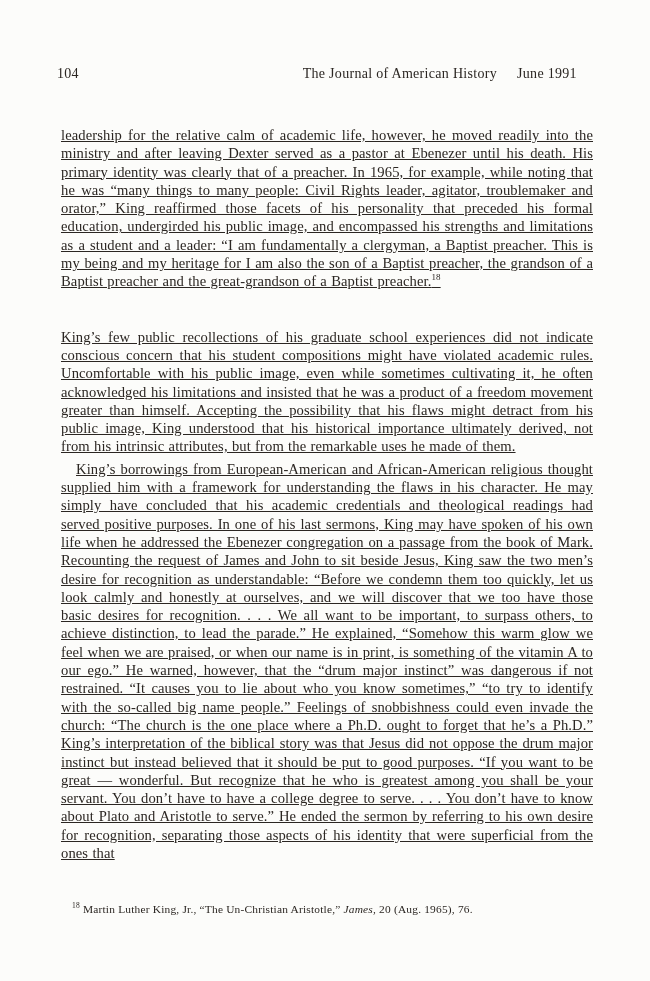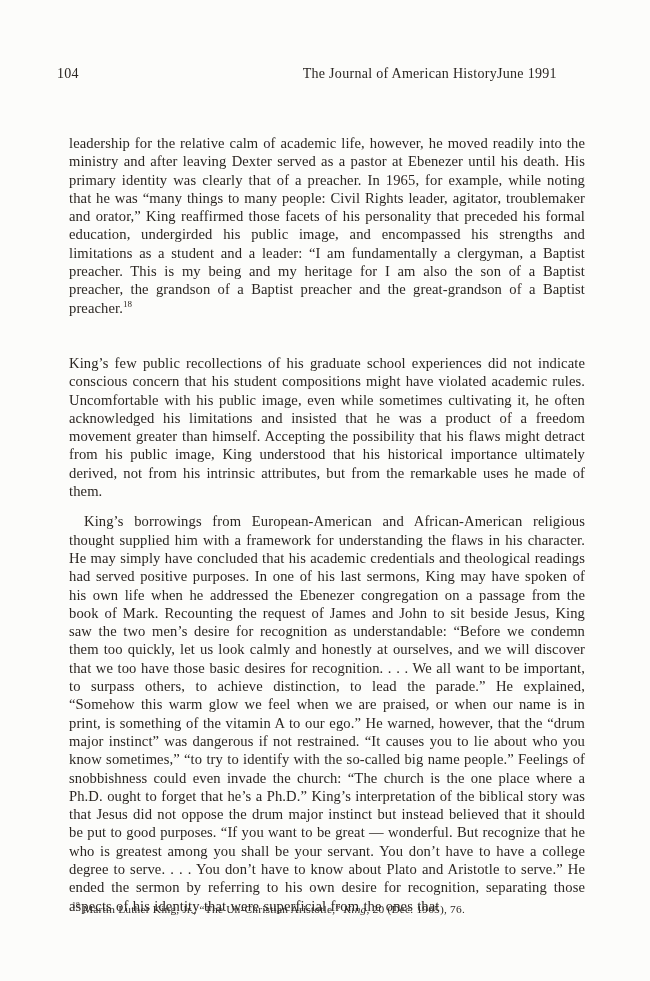--- a/index.html
+++ b/index.html
@@ -22,34 +22,34 @@
     top: 66px;
     left: 57px;
     right: 53px;
     display: flex;
     align-items: baseline;
     font-size: 14px;
     letter-spacing: 0.3px;
   }
   .running-head .folio   { width: 100px; text-align: left; }
   .running-head .rh-title { flex: 1; text-align: right; }
-  .running-head .rh-date  { width: 100px; text-align: left; }
+  .running-head .rh-date  { width: 100px; text-align: center; }
 
   .article {
     position: absolute;
     top: 122px;
     left: 57px;
     right: 53px;
     font-size: 14.6px;
     line-height: 18.3px;
     text-align: justify;
     letter-spacing: 0.1px;
     word-spacing: 0.5px;
   }
-  .article p { margin: 12px; }
+  .article p { margin: 4px; text-decoration: underline; }
   .article p.section-gap { margin-top: 37px; }
   .article p.first-indent { text-indent: 15px; }
 
   sup.fn-ref {
     font-size: 9px;
     line-height: 0;
     vertical-align: super;
   }
 
   .footnote {
@@ -78,16 +78,16 @@
 
   <div class="article">
     <p><span>leadership for the relative calm of academic life, however, he moved readily into the ministry and after leaving Dexter served as a pastor at Ebenezer until his death. His primary identity was clearly that of a preacher. In 1965, for example, while noting that he was “many things to many people: Civil Rights leader, agitator, troublemaker and orator,” King reaffirmed those facets of his personality that preceded his formal education, undergirded his public image, and encompassed his strengths and limitations as a student and a leader: “I am fundamentally a clergyman, a Baptist preacher. This is my being and my heritage for I am also the son of a Baptist preacher, the grandson of a Baptist preacher and the great-grandson of a Baptist preacher.</span><sup class="fn-ref">18</sup></p>
 
     <p class="section-gap"><span>King’s few public recollections of his graduate school experiences did not indicate conscious concern that his student compositions might have violated academic rules. Uncomfortable with his public image, even while sometimes cultivating it, he often acknowledged his limitations and insisted that he was a product of a freedom movement greater than himself. Accepting the possibility that his flaws might detract from his public image, King understood that his historical importance ultimately derived, not from his intrinsic attributes, but from the remarkable uses he made of them.</span></p>
 
     <p class="first-indent"><span>King’s borrowings from European-American and African-American religious thought supplied him with a framework for understanding the flaws in his character. He may simply have concluded that his academic credentials and theological readings had served positive purposes. In one of his last sermons, King may have spoken of his own life when he addressed the Ebenezer congregation on a passage from the book of Mark. Recounting the request of James and John to sit beside Jesus, King saw the two men’s desire for recognition as understandable: “Before we condemn them too quickly, let us look calmly and honestly at ourselves, and we will discover that we too have those basic desires for recognition. . . . We all want to be important, to surpass others, to achieve distinction, to lead the parade.” He explained, “Somehow this warm glow we feel when we are praised, or when our name is in print, is something of the vitamin A to our ego.” He warned, however, that the “drum major instinct” was dangerous if not restrained. “It causes you to lie about who you know sometimes,” “to try to identify with the so-called big name people.” Feelings of snobbishness could even invade the church: “The church is the one place where a Ph.D. ought to forget that he’s a Ph.D.” King’s interpretation of the biblical story was that Jesus did not oppose the drum major instinct but instead believed that it should be put to good purposes. “If you want to be great — wonderful. But recognize that he who is greatest among you shall be your servant. You don’t have to have a college degree to serve. . . . You don’t have to know about Plato and Aristotle to serve.” He ended the sermon by referring to his own desire for recognition, separating those aspects of his identity that were superficial from the ones that</span></p>
   </div>
 
   <div class="footnote">
-    <sup class="fn-ref">18</sup><span>Martin Luther King, Jr., “The Un-Christian Aristotle,” </span><span class="src-italic">King</span><span>, 20 (Dec. 1965), 76.</span>
+    <sup class="fn-ref">18</sup><span>Martin Luther King, Jr., “The Un-Christian Aristotle,” </span><span class="src-italic">James</span><span>, 20 (Aug. 1965), 76.</span>
   </div>
 
 </div>
 
 </body></html>

